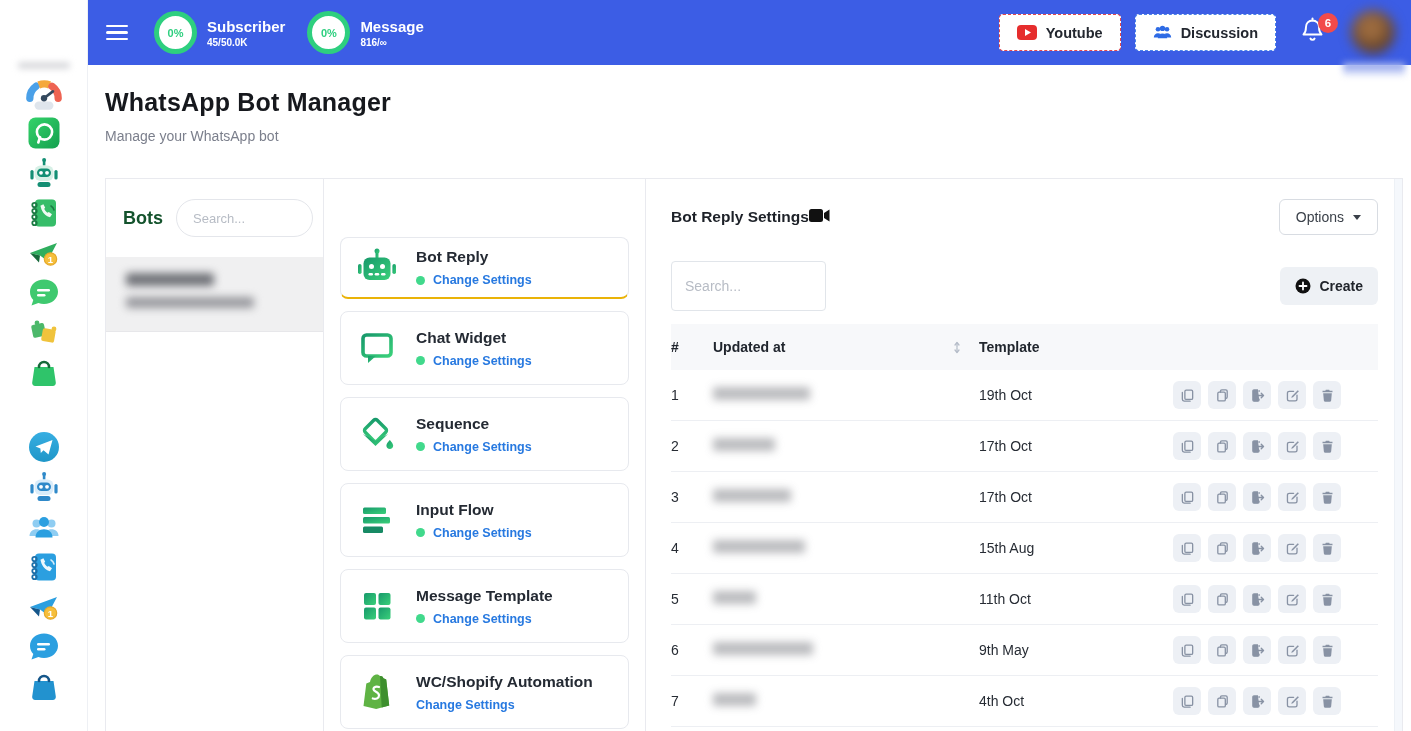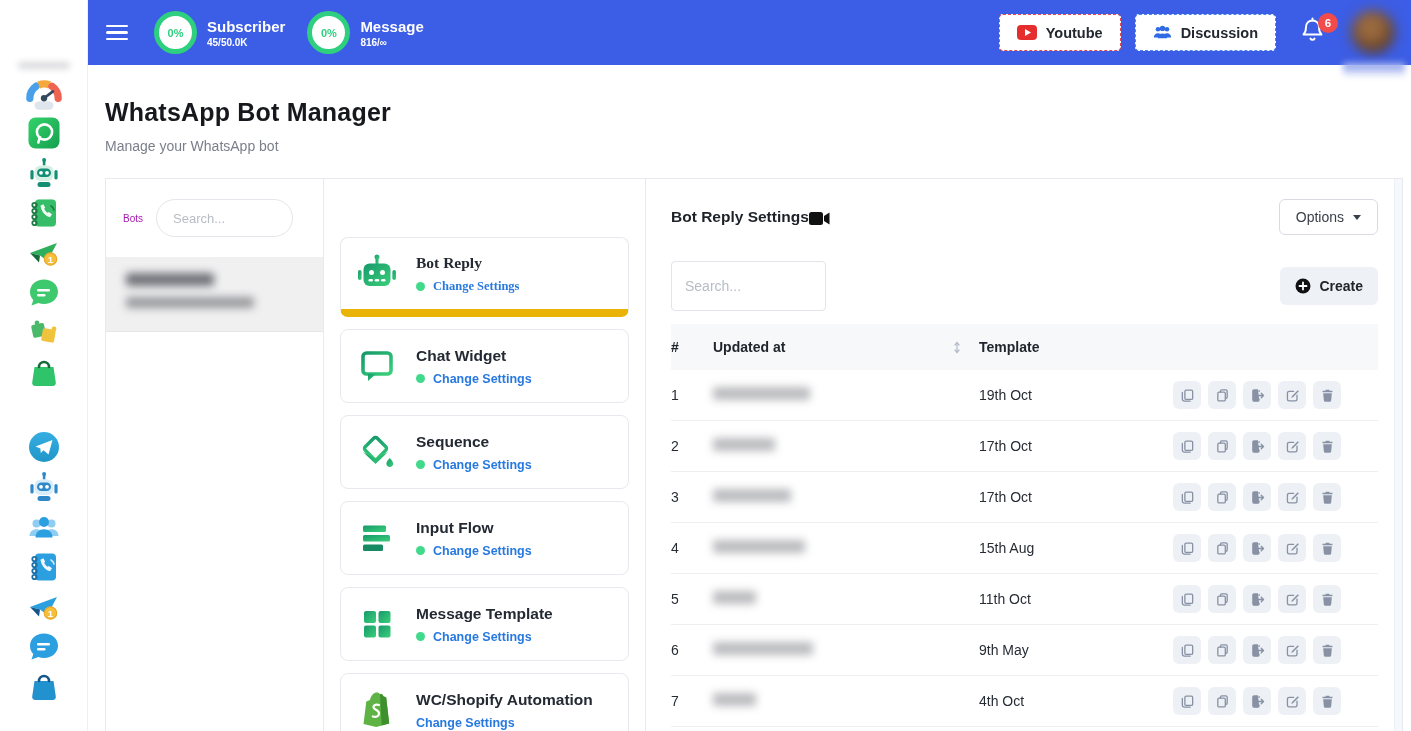--- a/index.html
+++ b/index.html
@@ -32,57 +32,57 @@
   .bell-wrap { position:relative; margin:0 26px 0 24px; cursor:pointer; }
   .bell-badge { position:absolute; top:-4px; right:-13px; width:20px; height:20px; border-radius:50%;
     background:#f24b4b; color:#fff; font-size:11.5px; font-weight:bold; display:flex; align-items:center; justify-content:center; }
   .avatar-wrap { position:relative; width:46px; height:46px; }
   .avatar { width:44px; height:44px; border-radius:50%;
     background:radial-gradient(circle at 45% 40%, #9c6b3f 25%, #5a3a22 70%, #3c2817 100%); filter:blur(6px); }
   .avatar-spill { position:absolute; left:-8px; top:52px; width:62px; height:14px;
     background:linear-gradient(180deg,#7b90e8,#eef2fd); filter:blur(3px); }
 
   
-  .page-head { position:absolute; left:105px; top:98px; }
+  .page-head { position:absolute; left:105px; top:88px; }
   .page-title { font-size:25px; font-weight:bold; color:#16181d; letter-spacing:.2px; }
   .page-subtitle { font-size:14px; color:#7b7f8c; margin-top:11px; }
 
   
   .container { position:absolute; left:105px; top:178px; width:1298px; height:580px;
     border:1px solid #e9eaef; background:#fff; display:flex; }
 
   
   .col-bots { width:218px; border-right:1px solid #e9eaef; }
   .bots-head { display:flex; align-items:center; gap:13px; padding:20px 16px 20px 17px; }
-  .bots-title { font-size:10px; font-weight:normal; color:#a21caf; }
+  .bots-title { font-size:18px; font-weight:bold; color:#14532d; }
   .pill-search { width:137px; height:38px; border:1px solid #e4e6eb; border-radius:999px; padding:0 16px;
     font-size:13px; color:#3a3f48; outline:none; background:#fff; }
   .pill-search::placeholder { color:#b7bcc5; }
   .bot-item { height:75px; background:#f0f0f1; padding:16px 20px 0; cursor:pointer; border-bottom:1px solid #e7e7ea; }
   .blur-line { border-radius:3px; filter:blur(4px); }
   .bot-name-blur { width:88px; height:13px; background:#6f7177; margin-bottom:11px; }
   .bot-num-blur { width:128px; height:11px; background:#97989d; }
 
   
   .col-settings { width:322px; border-right:1px solid #e9eaef; padding:21px 16px 0; }
   .bot-name-title { font-size:15px; font-weight:bold; color:#23272f; }
   .cards { margin-top:37px; }
   .scard { height:74px; border:1px solid #e7e9ee; border-radius:8px; display:flex; align-items:center;
     gap:17px; padding:0 14px; margin-bottom:12px; cursor:pointer; background:#fff; }
-  .scard.active { border-bottom:8px solid #eab308; height:80px;font-family:Liberation Serif, serif; }
+  .scard.active { border-bottom:2px solid #eab308; height:62px; }
   .scard-title { font-size:15.5px; font-weight:600; color:#242a33; margin-bottom:7px; }
   .scard-linkrow { display:flex; align-items:center; gap:8px; }
   .status-dot { width:9px; height:9px; border-radius:50%; background:#41d98c; }
   .scard-link { font-size:12.5px; font-weight:bold; color:#2779e0; cursor:pointer; }
 
   
   .col-reply { flex:1; padding:20px 24px 0 25px; position:relative; }
   .scroll-gutter { position:absolute; right:0; top:0; bottom:0; width:8px; background:#f5f8fc; border-left:1px solid #edf1f6; }
   .reply-head { display:flex; align-items:center; justify-content:space-between; }
-  .reply-title-wrap { display:flex; align-items:flex-end; }
+  .reply-title-wrap { display:flex; align-items:flex-start; }
   .reply-title { font-size:15.5px; font-weight:bold; color:#1d2128; }
   .options-btn { display:flex; align-items:center; gap:9px; padding:9px 16px; border:1px solid #d8dce2;
     border-radius:6px; background:#fff; font-size:14px; color:#3a4049; cursor:pointer; }
   .caret-down { width:0; height:0; border-left:4.5px solid transparent; border-right:4.5px solid transparent;
     border-top:5px solid #3a4049; }
   .reply-row2 { display:flex; align-items:flex-start; justify-content:space-between; margin-top:26px; }
   .table-search { width:155px; height:50px; border:1px solid #e1e5ea; border-radius:4px; padding:0 13px;
     font-size:14px; color:#3a3f48; outline:none; }
   .table-search::placeholder { color:#b7bcc5; }
   .create-btn { display:flex; align-items:center; gap:8px; height:38px; padding:0 15px; margin-top:6px;

